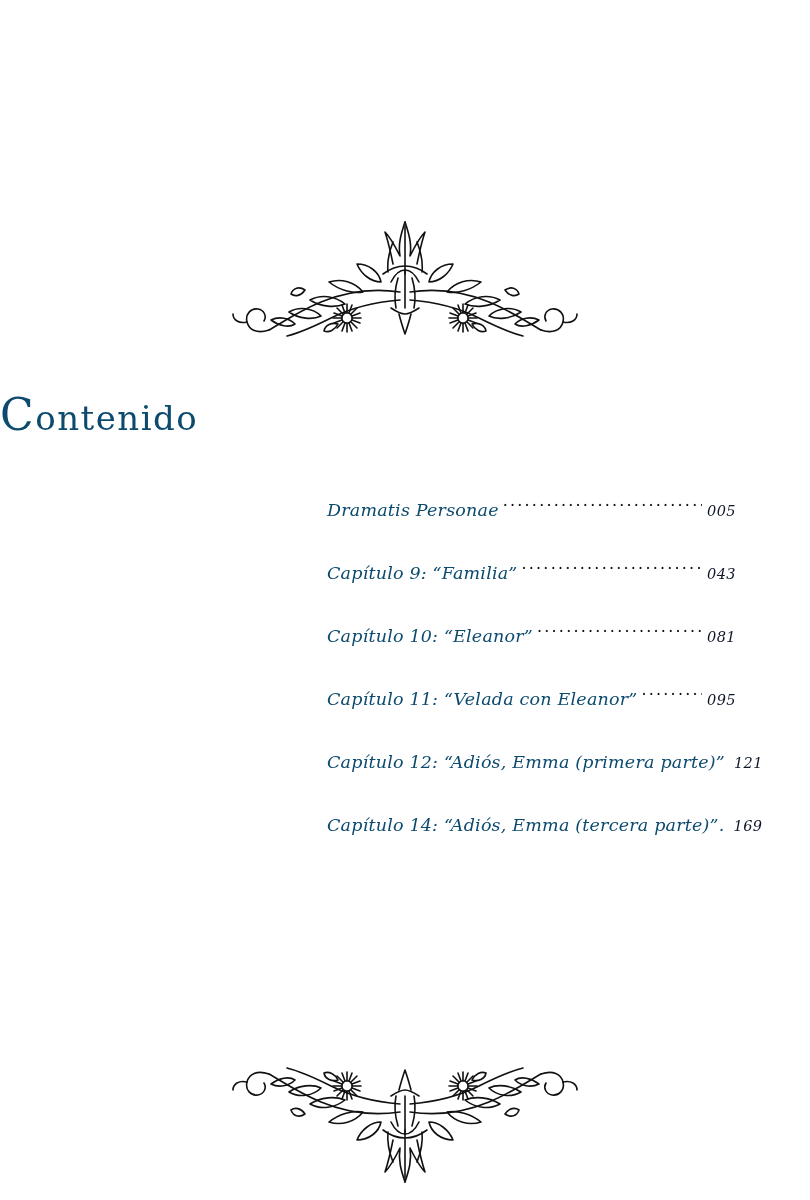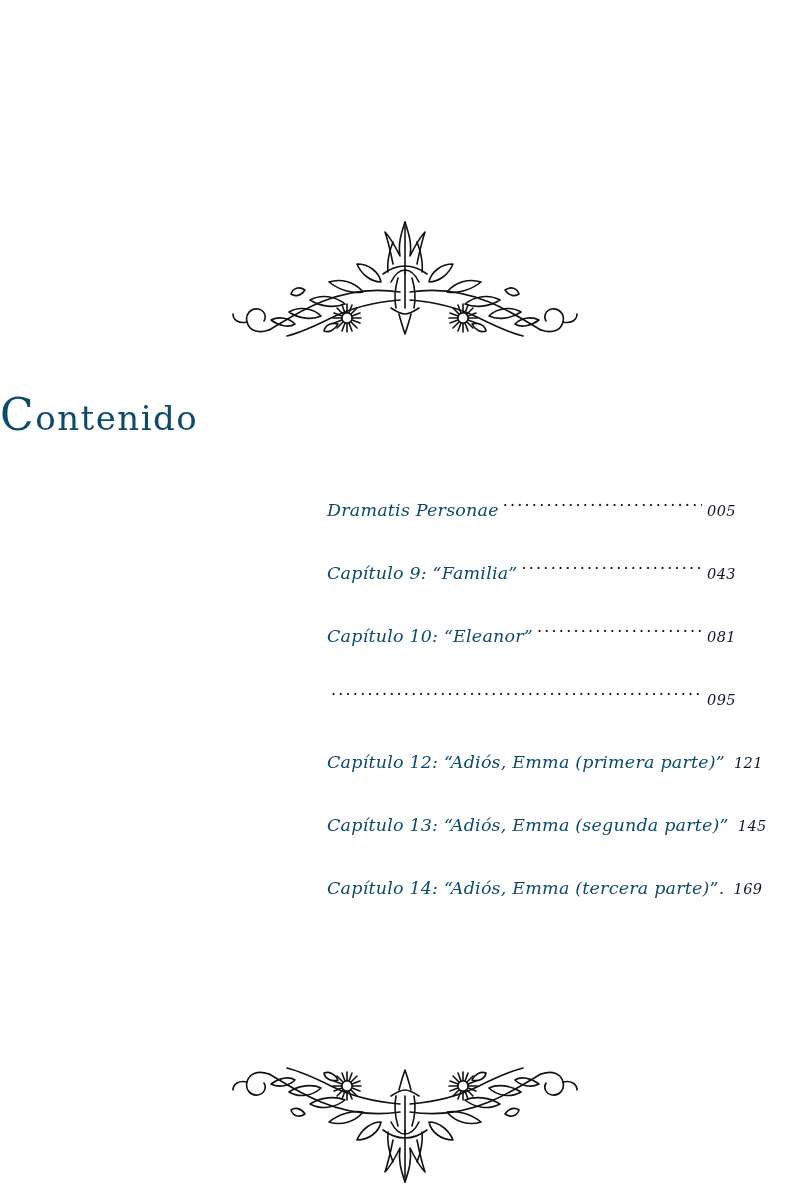--- a/index.html
+++ b/index.html
@@ -198,35 +198,31 @@
       <span class="toc-page">043</span>
     </div>
 
     <div class="toc-row">
       <span class="toc-label">Capítulo 10: “Eleanor”</span>
       <span class="toc-dots"></span>
       <span class="toc-page">081</span>
     </div>
 
     <div class="toc-row">
+      <span class="toc-label">Capítulo 11: “Velada con Eleanor”</span>
       <span class="toc-dots"></span>
       <span class="toc-page">095</span>
     </div>
 
     <div class="toc-row">
       <span class="toc-label">Capítulo 12: “Adiós, Emma (primera parte)”</span>
       <span class="toc-dots nodots"></span>
       <span class="toc-page">121</span>
     </div>
 
-    <div class="toc-row">
-      <span class="toc-label">Capítulo 13: “Adiós, Emma (segunda parte)”</span>
-      <span class="toc-dots nodots"></span>
-      <span class="toc-page">145</span>
-    </div>
 
     <div class="toc-row">
       <span class="toc-label">Capítulo 14: “Adiós, Emma (tercera parte)”.</span>
       <span class="toc-dots nodots"></span>
       <span class="toc-page">169</span>
     </div>
 
 
   </div>
 

